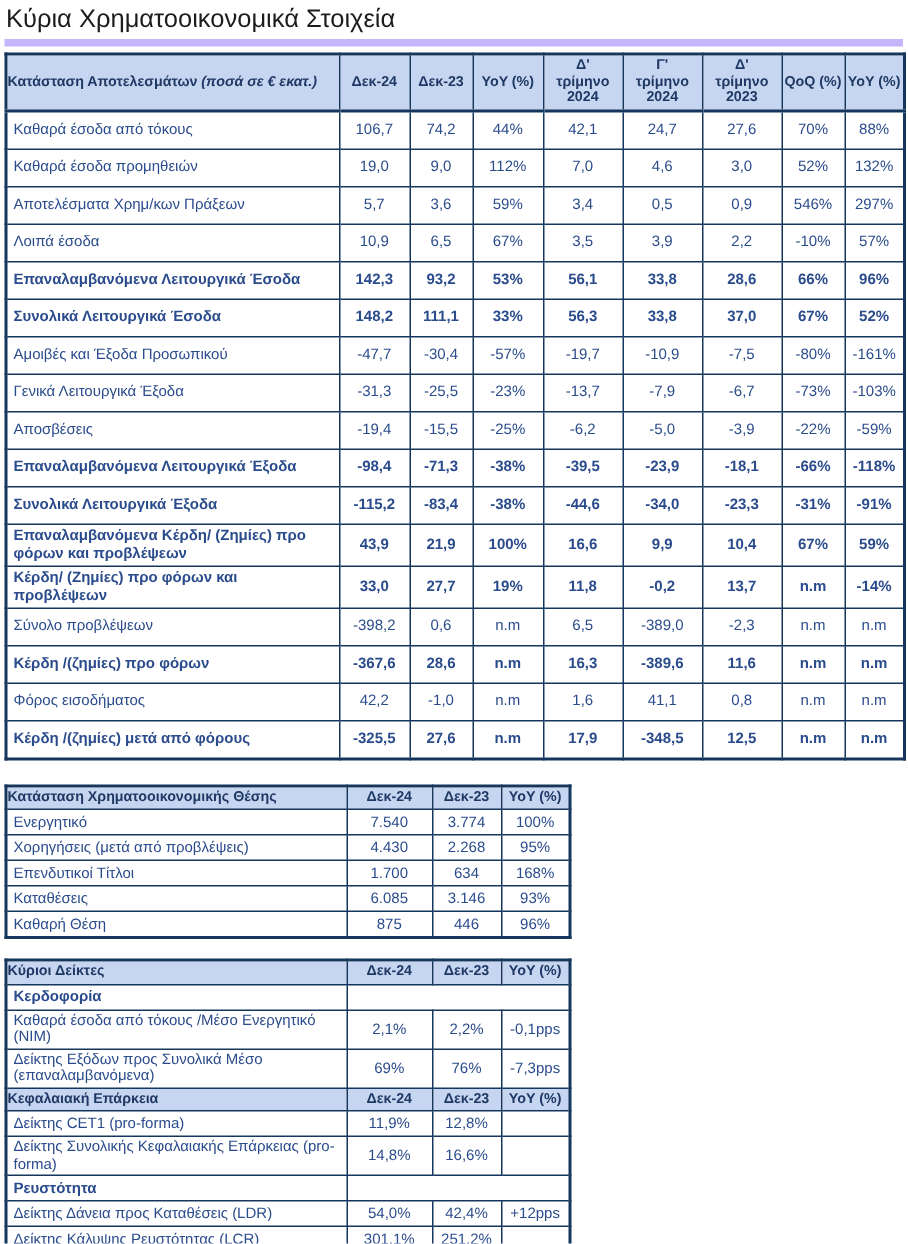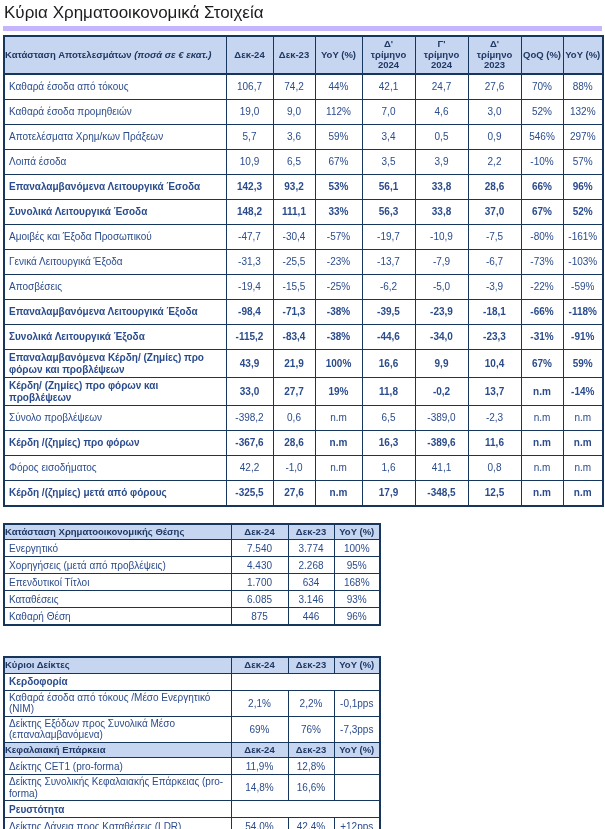--- a/index.html
+++ b/index.html
@@ -2,21 +2,21 @@
 <html><head>
 <meta charset="utf-8">
 <style>
   html,body{margin:0;padding:0;background:#ffffff;}
   body{width:605px;height:829px;overflow:hidden;font-family:"Liberation Sans",sans-serif;}
   .page{box-sizing:border-box;padding:2px 3px 0 3px;}
   h1{font-size:17px;font-weight:500;color:#1c1c1c;margin:0 0 4px 0;padding:1px 0 3px 1px;
      border-bottom:5px solid #c4b5fd;}
   table{border-collapse:collapse;table-layout:fixed;border:2px solid #17365D;}
   .t1{width:599px;margin-bottom:16px;}
-  .t2{width:376px;margin-bottom:30px;}
+  .t2{width:376px;margin-bottom:13px;}
   .t3{width:376px;}
   th,td{border:1px solid #17365D;overflow:hidden;vertical-align:middle;}
   th{background:#C7D6F0;color:#1F3864;font-weight:bold;font-size:9.5px;text-align:center;
      padding:2px 1px;line-height:1.1;}
   th.label-head{text-align:left;padding:2px 0;}
   th.quarter{white-space:pre-line;}
   .it{font-style:italic;}
   td{color:#2B4C8C;font-size:10px;line-height:1.15;}
   td.label{text-align:left;padding:2px 4px;}
   td.num{text-align:center;padding:2px 1px;}

